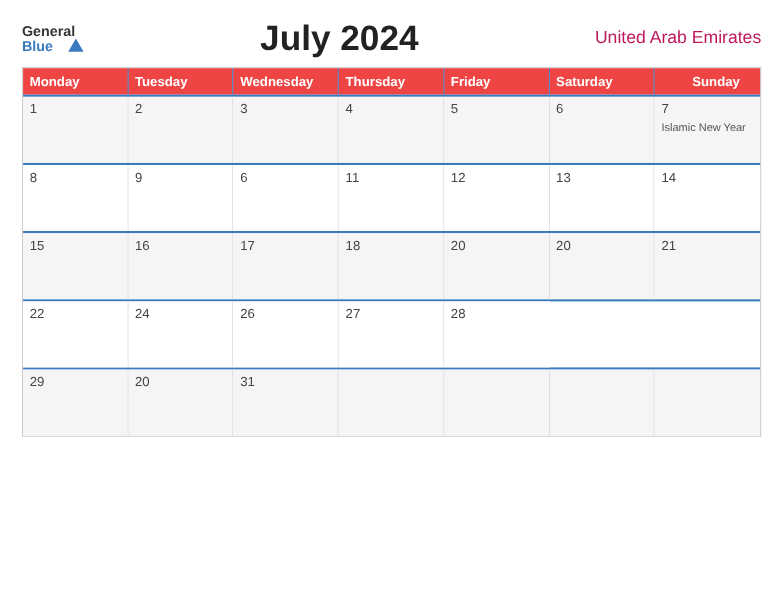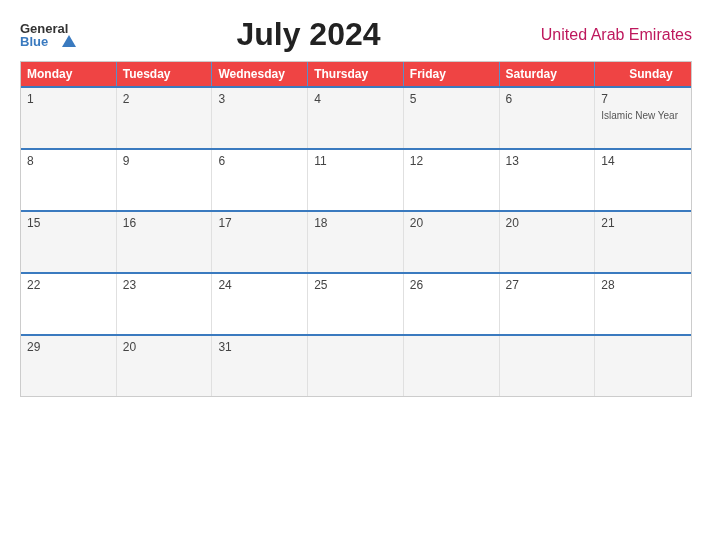--- a/index.html
+++ b/index.html
@@ -223,27 +223,21 @@
           </div>
           <div class="day-cell">
             <span class="day-number">21</span>
           </div>
         </div>
         <div class="week-row">
           <div class="day-cell">
             <span class="day-number">22</span>
           </div>
           <div class="day-cell">
-            <span class="day-number">23</span>
-          </div>
-          <div class="day-cell">
             <span class="day-number">24</span>
-          </div>
-          <div class="day-cell">
-            <span class="day-number">25</span>
           </div>
           <div class="day-cell">
             <span class="day-number">26</span>
           </div>
           <div class="day-cell">
             <span class="day-number">27</span>
           </div>
           <div class="day-cell">
             <span class="day-number">28</span>
           </div>

